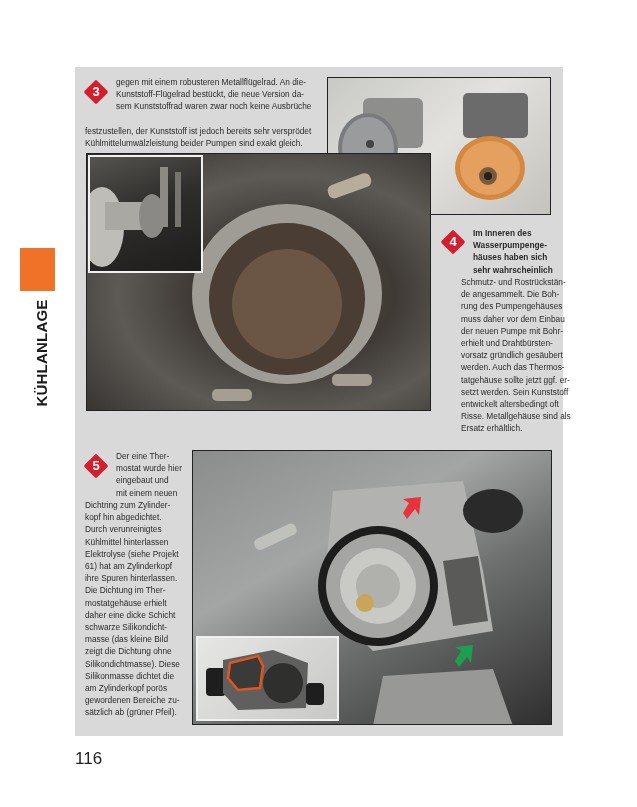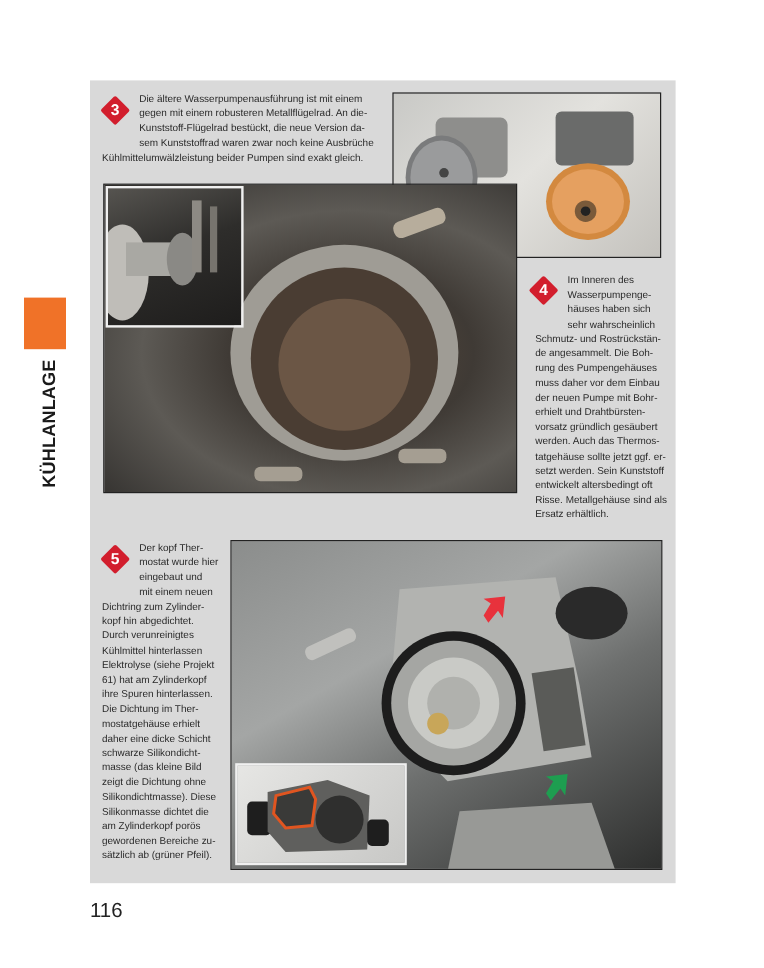--- a/index.html
+++ b/index.html
@@ -23,26 +23,26 @@
 <div class="side-block"></div>
 <div class="side-label">
     <span>KÜHLANLAGE</span>
   </div>
 
 <div class="badge" style="left:85px;top:81px;">
     <div class="dia"></div>
     <span>3</span>
   </div>
 <div class="txt" style="left:116px;top:76px;width:215px;">
-  <div>Die ältere Wasserpumpenausführung ist mit einem</div>
     <div>gegen mit einem robusteren Metallflügelrad. An die-</div>
     <div>Kunststoff-Flügelrad bestückt, die neue Version da-</div>
     <div>sem Kunststoffrad waren zwar noch keine Ausbrüche</div>
 </div>
 <div class="txt" style="left:85px;top:125px;width:250px;">
+  <div>festzustellen, der Kunststoff ist jedoch bereits sehr versprödet</div>
     <div>Kühlmittelumwälzleistung beider Pumpen sind exakt gleich.</div>
 </div>
 
 <div class="photo" style="left:327px;top:77px;width:224px;height:138px;background:linear-gradient(135deg,#c9c9c6 0%,#e3e2de 50%,#c4c2bd 100%);">
   <svg width="224" height="138">
     <rect x="35" y="20" width="60" height="50" rx="6" fill="#8e8e8c"></rect>
     <ellipse cx="40" cy="70" rx="30" ry="35" fill="#7a7b7c"></ellipse>
     <ellipse cx="40" cy="70" rx="26" ry="31" fill="#9a9b9c"></ellipse>
     <circle cx="42" cy="66" r="4" fill="#444"></circle>
     <rect x="135" y="15" width="65" height="45" rx="5" fill="#6a6b6a"></rect>
@@ -71,48 +71,48 @@
     <ellipse cx="62" cy="59" rx="13" ry="22" fill="#8a8985"></ellipse>
     <rect x="70" y="10" width="8" height="60" fill="#8d8a84"></rect>
     <rect x="85" y="15" width="6" height="55" fill="#77746e"></rect>
   </svg>
 </div>
 
 <div class="badge" style="left:442px;top:231px;">
     <div class="dia"></div>
     <span>4</span>
   </div>
-<div class="txt" style="left:473px;top:227px;width:90px;">
+<div class="txt" style="left:473px;top:227px;width:90px;font-weight:bold;">
   <div>Im Inneren des</div>
     <div>Wasserpumpenge-</div>
     <div>häuses haben sich</div>
     <div>sehr wahrscheinlich</div>
 </div>
-<div class="txt" style="left:446px;top:276px;width:122px;">
+<div class="txt" style="left:461px;top:276px;width:122px;">
   <div>Schmutz- und Rostrückstän-</div>
     <div>de angesammelt. Die Boh-</div>
     <div>rung des Pumpengehäuses</div>
     <div>muss daher vor dem Einbau</div>
     <div>der neuen Pumpe mit Bohr-</div>
     <div>erhielt und Drahtbürsten-</div>
     <div>vorsatz gründlich gesäubert</div>
     <div>werden. Auch das Thermos-</div>
     <div>tatgehäuse sollte jetzt ggf. er-</div>
     <div>setzt werden. Sein Kunststoff</div>
     <div>entwickelt altersbedingt oft</div>
     <div>Risse. Metallgehäuse sind als</div>
     <div>Ersatz erhältlich.</div>
 </div>
 
 <div class="badge" style="left:85px;top:455px;">
     <div class="dia"></div>
     <span>5</span>
   </div>
 <div class="txt" style="left:116px;top:450px;width:75px;">
-  <div>Der kopf Ther-</div>
+  <div>Der eine Ther-</div>
     <div>mostat wurde hier</div>
     <div>eingebaut und</div>
     <div>mit einem neuen</div>
 </div>
 <div class="txt" style="left:85px;top:499px;width:108px;">
   <div>Dichtring zum Zylinder-</div>
     <div>kopf hin abgedichtet.</div>
     <div>Durch verunreinigtes</div>
     <div>Kühlmittel hinterlassen</div>
     <div>Elektrolyse (siehe Projekt</div>

